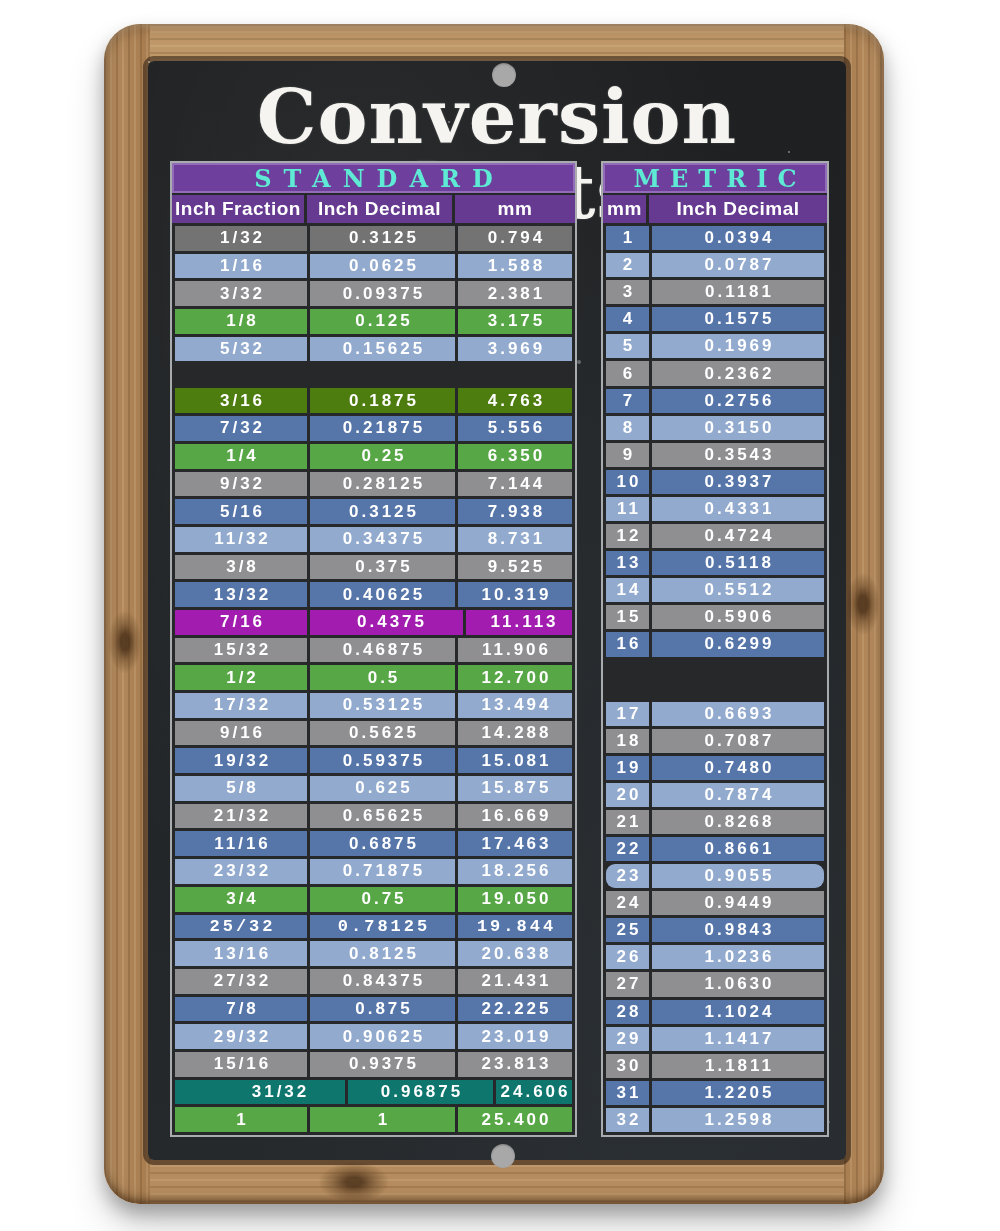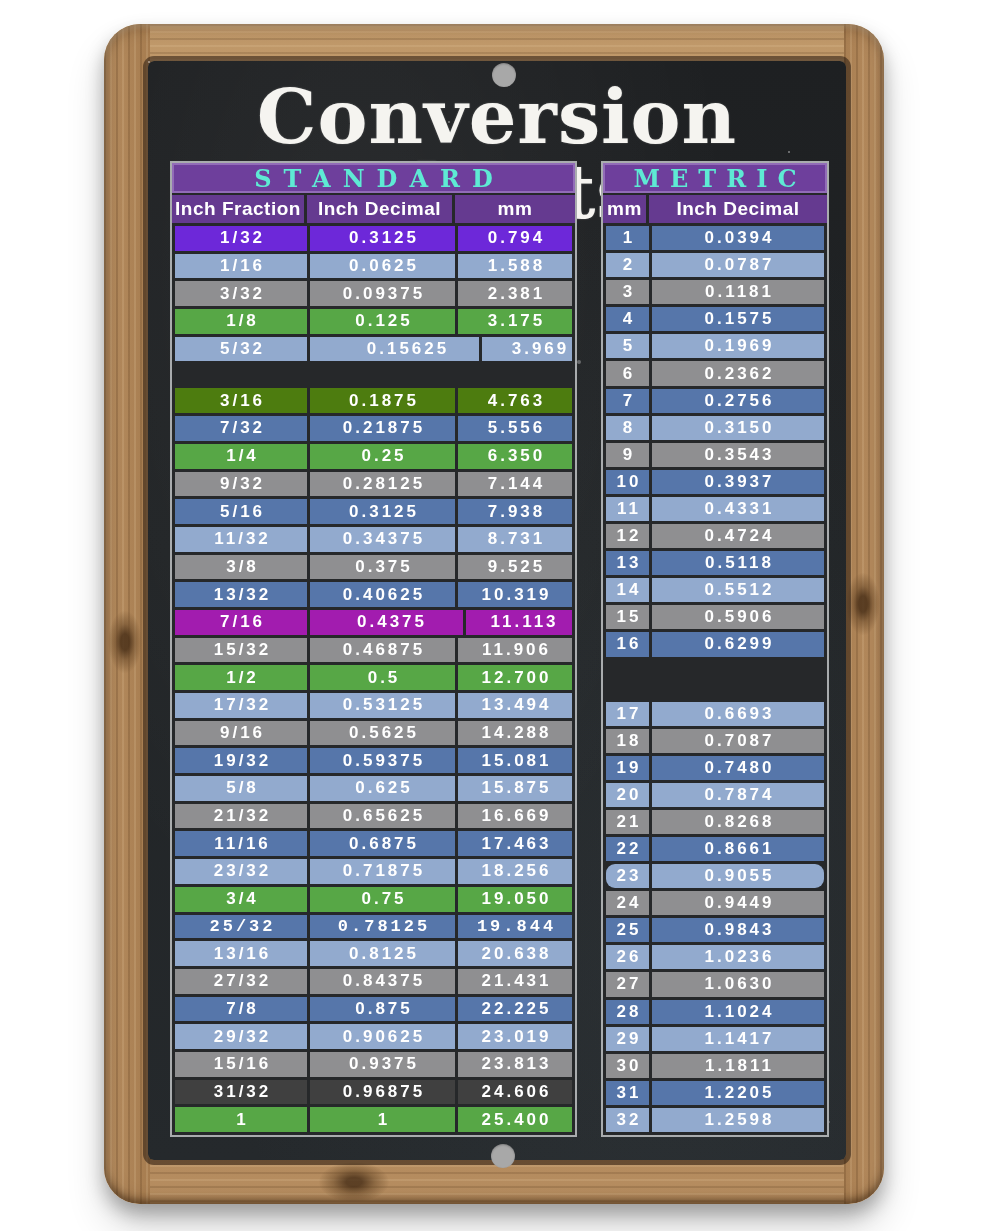--- a/index.html
+++ b/index.html
@@ -140,41 +140,41 @@
     <h1 class="title">Conversion Charts</h1>
 
     <div class="table std">
       <div class="band">STANDARD</div>
       <div class="thead">
         <div class="hcell">Inch Fraction</div>
         <div class="hcell">Inch Decimal</div>
         <div class="hcell">mm</div>
       </div>
       <div class="tbody" id="std-body">
-          <div class="trow" style="background: #6d28d9;">
+          <div class="trow" style="background: #737373;">
             <div class="tcell">1/32</div>
             <div class="tcell">0.3125</div>
             <div class="tcell">0.794</div>
           </div>
           <div class="trow" style="background: rgb(146, 170, 206);">
             <div class="tcell">1/16</div>
             <div class="tcell">0.0625</div>
             <div class="tcell">1.588</div>
           </div>
           <div class="trow" style="background: rgb(143, 143, 145);">
             <div class="tcell">3/32</div>
             <div class="tcell">0.09375</div>
             <div class="tcell">2.381</div>
           </div>
           <div class="trow" style="background: rgb(87, 167, 70);">
             <div class="tcell">1/8</div>
             <div class="tcell">0.125</div>
             <div class="tcell">3.175</div>
           </div>
-          <div class="trow" style="background: rgb(146, 170, 206); gap: 24px;">
+          <div class="trow" style="background: rgb(146, 170, 206);">
             <div class="tcell">5/32</div>
             <div class="tcell">0.15625</div>
             <div class="tcell">3.969</div>
           </div>
           <div class="trow" style="background: #4d7c0f; margin-top: 24px;">
             <div class="tcell">3/16</div>
             <div class="tcell">0.1875</div>
             <div class="tcell">4.763</div>
           </div>
           <div class="trow" style="background: rgb(86, 118, 170);">
@@ -290,21 +290,21 @@
           <div class="trow" style="background: rgb(146, 170, 206);">
             <div class="tcell">29/32</div>
             <div class="tcell">0.90625</div>
             <div class="tcell">23.019</div>
           </div>
           <div class="trow" style="background: rgb(143, 143, 145);">
             <div class="tcell">15/16</div>
             <div class="tcell">0.9375</div>
             <div class="tcell">23.813</div>
           </div>
-          <div class="trow" style="background: #404040;">
+          <div class="trow" style="background: #0f766e; padding-left: 38px;">
             <div class="tcell">31/32</div>
             <div class="tcell">0.96875</div>
             <div class="tcell">24.606</div>
           </div>
           <div class="trow" style="background: rgb(87, 167, 70);">
             <div class="tcell">1</div>
             <div class="tcell">1</div>
             <div class="tcell">25.400</div>
           </div>
         </div>

